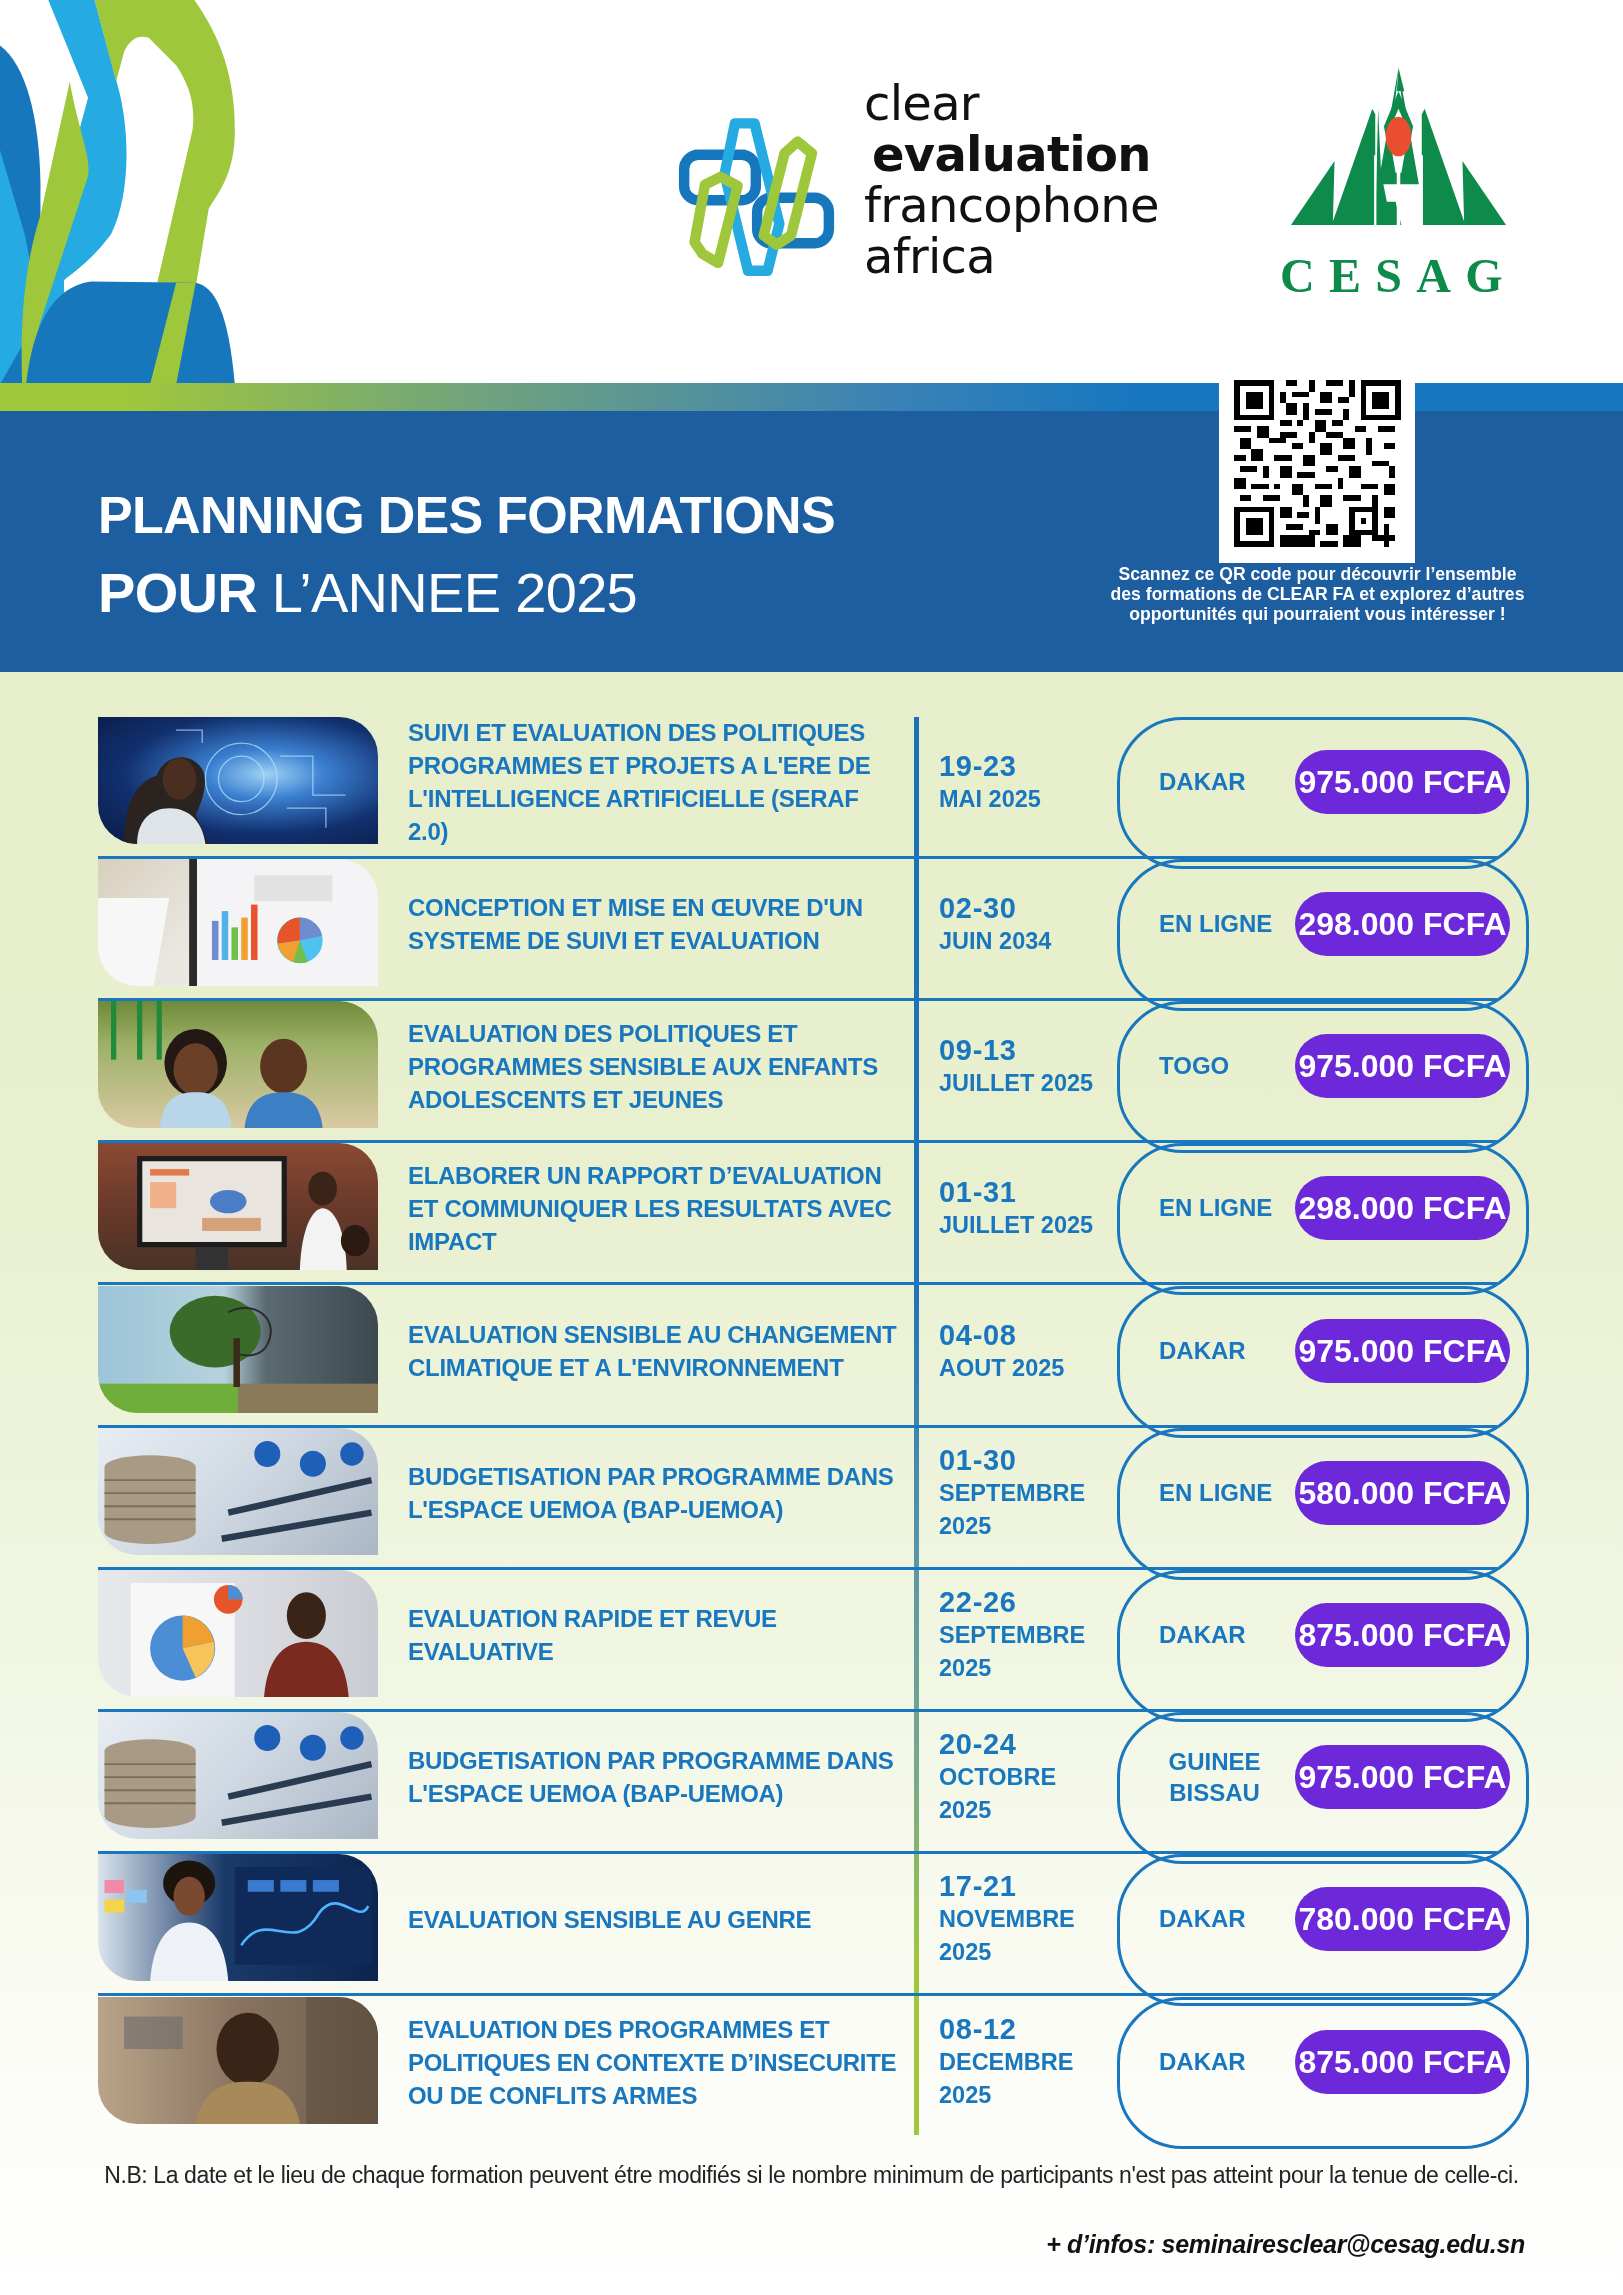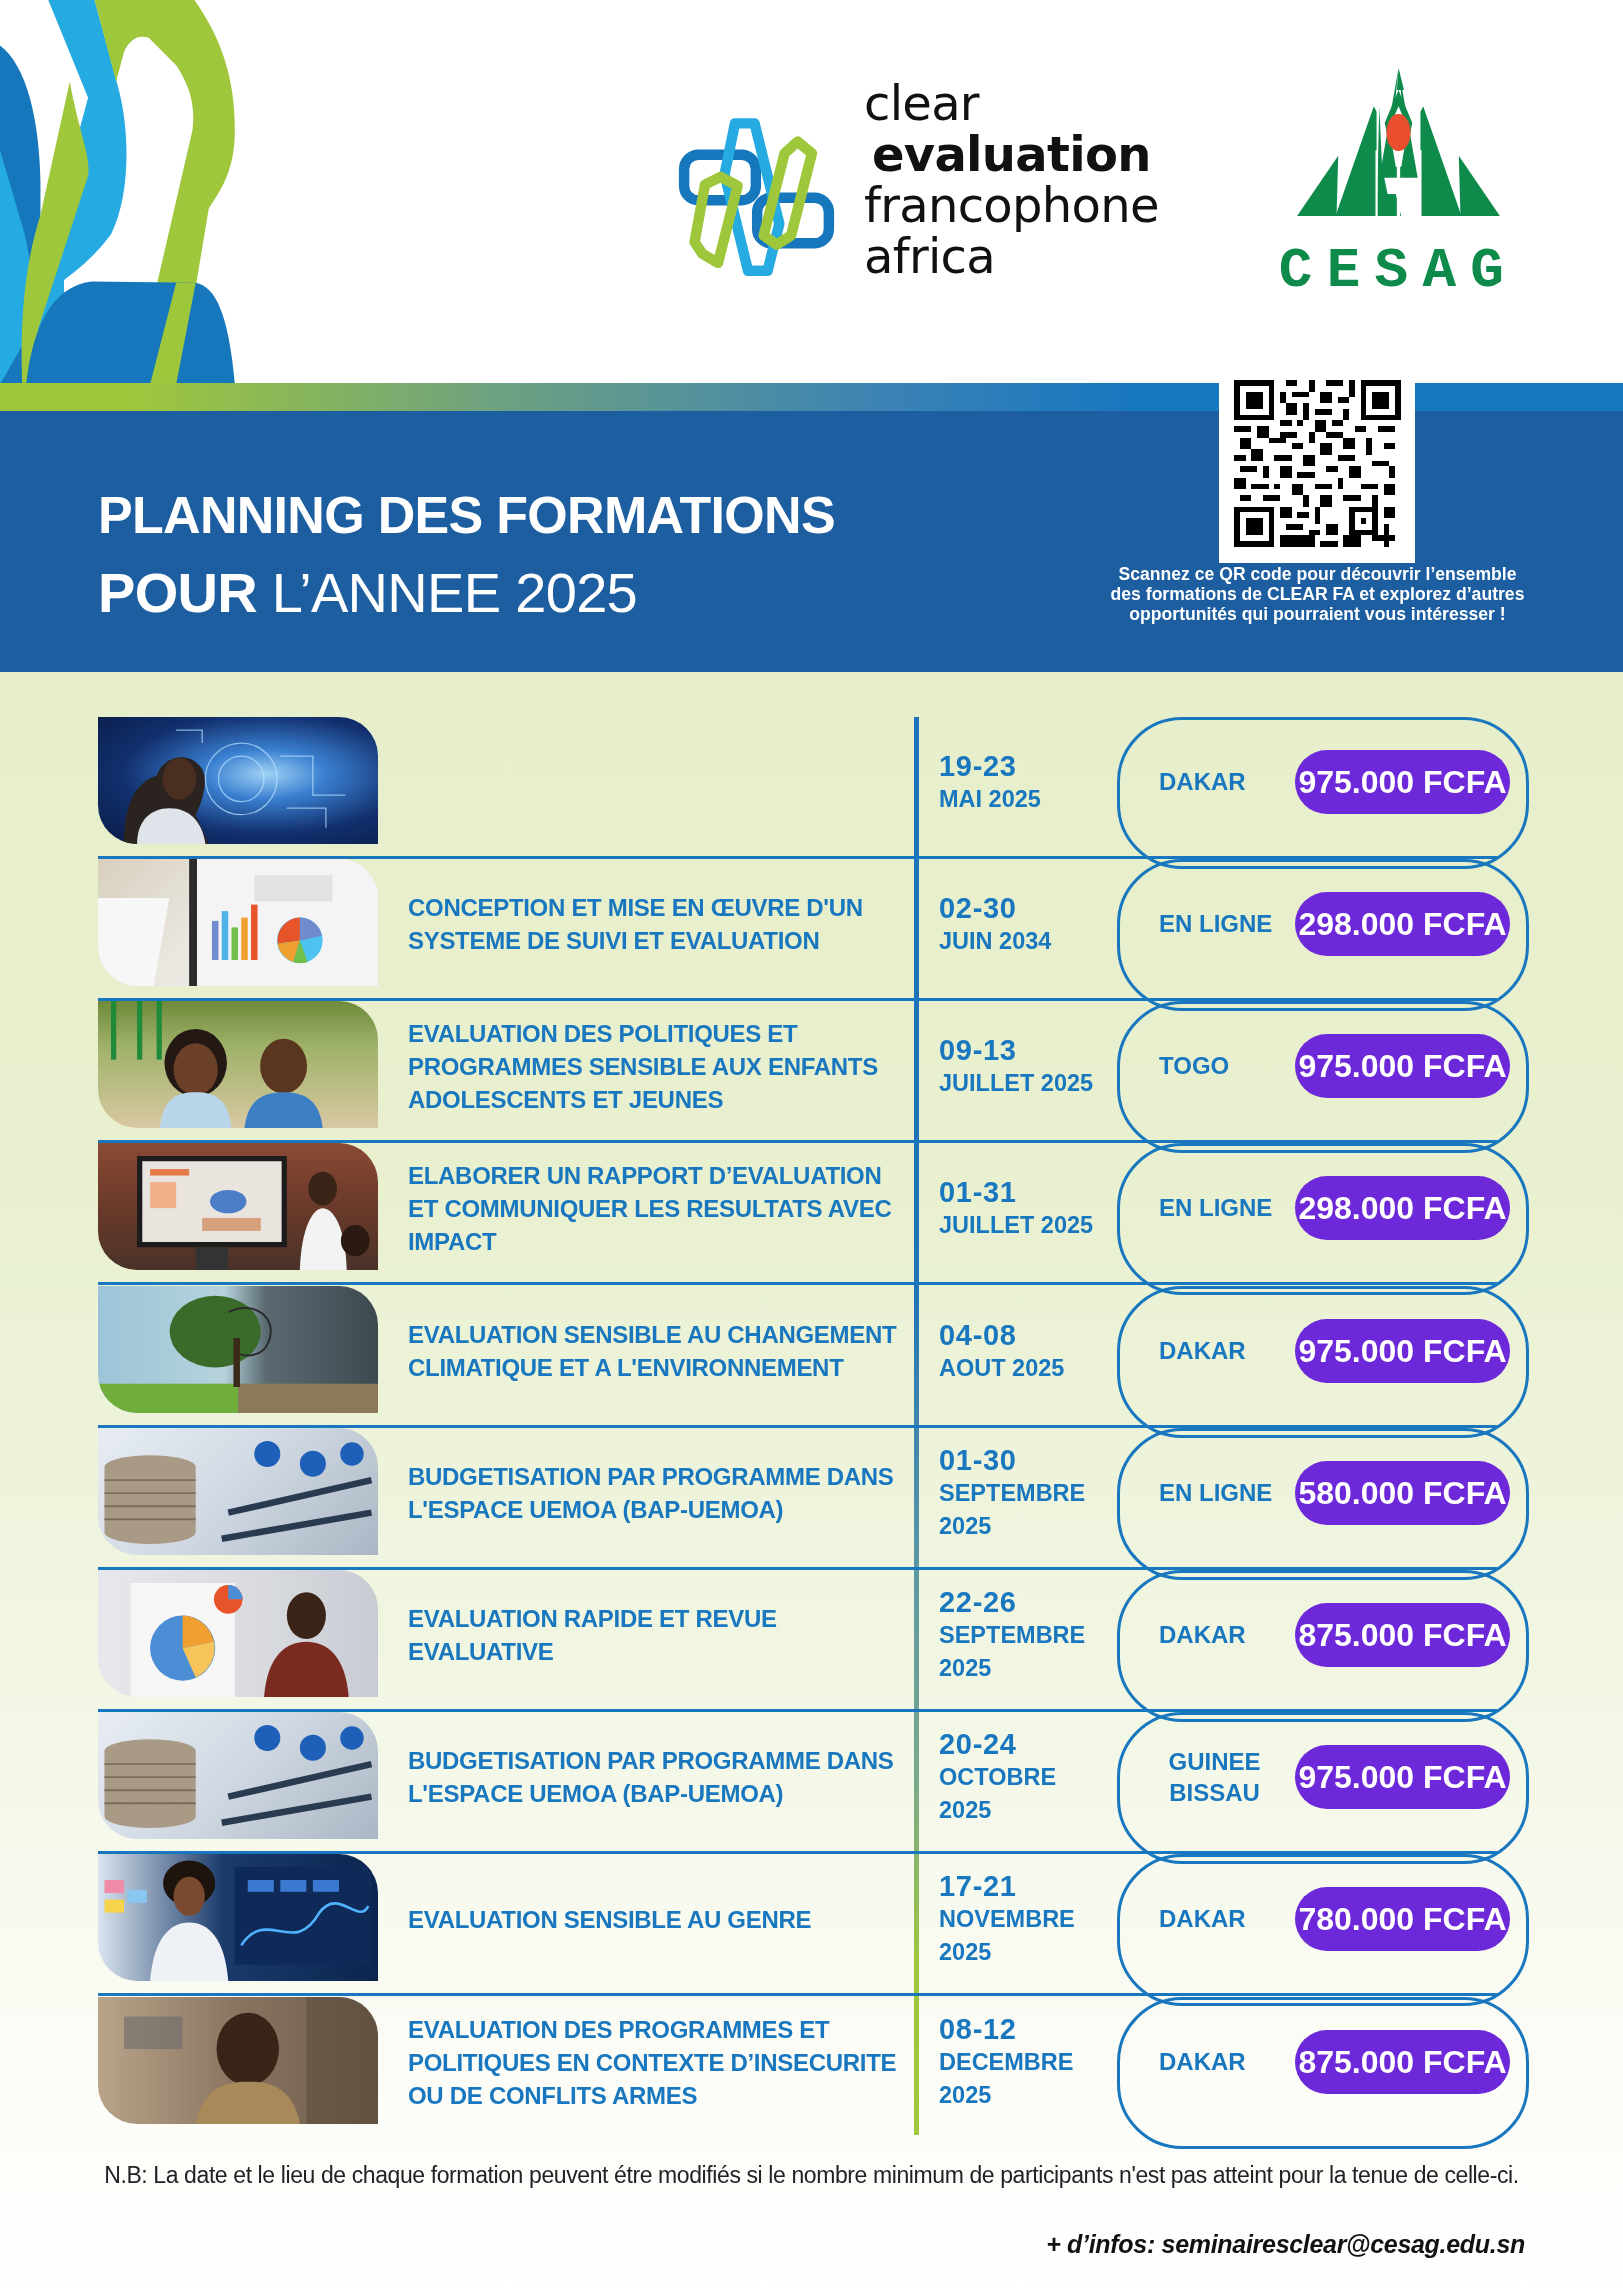--- a/index.html
+++ b/index.html
@@ -30,22 +30,22 @@
   }
   .clear-text .bold { font-weight: 700; text-align: center; }
 
   .cesag-logo {
     position: absolute; left: 1278px; top: 68px; width: 241px; height: 235px;
     display: flex; flex-direction: column; align-items: center;
   }
   .cesag-mark { width: 241px; height: 176px; }
   .cesag-word {
     margin-top: 23px;
-    color: #0e8a4b; font-weight: 700; font-size: 56px;
-    letter-spacing: 14.3px; font-family: Liberation Mono, monospace;
+    color: #0e8a4b; font-weight: 700; font-size: 48px;
+    letter-spacing: 14.3px; font-family: Liberation Serif, serif;
   }
 
   
   .grad-strip {
     position: absolute; left: 0; top: 383px; width: 1623px; height: 29px;
     background: linear-gradient(90deg, #9fc73c 0%, #9fc73c 8%, #6fa27f 30%, #3a82b6 55%, #1777bf 70%, #1777bf 100%);
   }
   .banner {
     position: absolute; left: 0; top: 411px; width: 1623px; height: 261px;
     background: #1c5ea0;
@@ -312,20 +312,21 @@
             <circle cx="220" cy="95" r="35"></circle>
           <path d="M280 60 H330 V120 H380"></path>
             <path d="M290 140 H350 V170"></path>
             <path d="M160 40 V20 H120"></path>
         </g>
         <path d="M40 195 C40 130 60 100 90 90 C100 60 140 50 160 80 C170 100 160 130 150 150 L170 195 Z" fill="#2a2320"></path>
         <path d="M60 195 C60 160 80 140 110 140 C140 140 160 160 165 195 Z" fill="#dfe4ea"></path>
         <ellipse cx="125" cy="95" rx="26" ry="32" fill="#4a2e20"></ellipse>
       </svg>
     </div>
+    <div class="title">SUIVI ET EVALUATION DES POLITIQUES PROGRAMMES ET PROJETS A L'ERE DE L'INTELLIGENCE ARTIFICIELLE (SERAF 2.0)</div>
     <div class="date">
       <div class="d">19-23</div>
       <div class="m">MAI 2025</div>
     </div>
     <div class="pill">
       <div class="loc">DAKAR</div>
       <div class="price">975.000 FCFA</div>
     </div>
     <div class="row-line"></div>
   </div>

